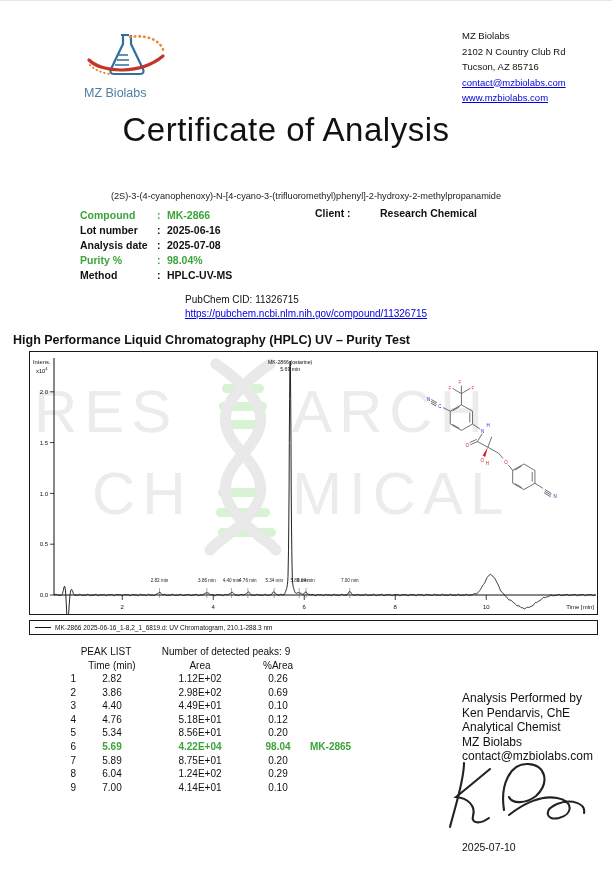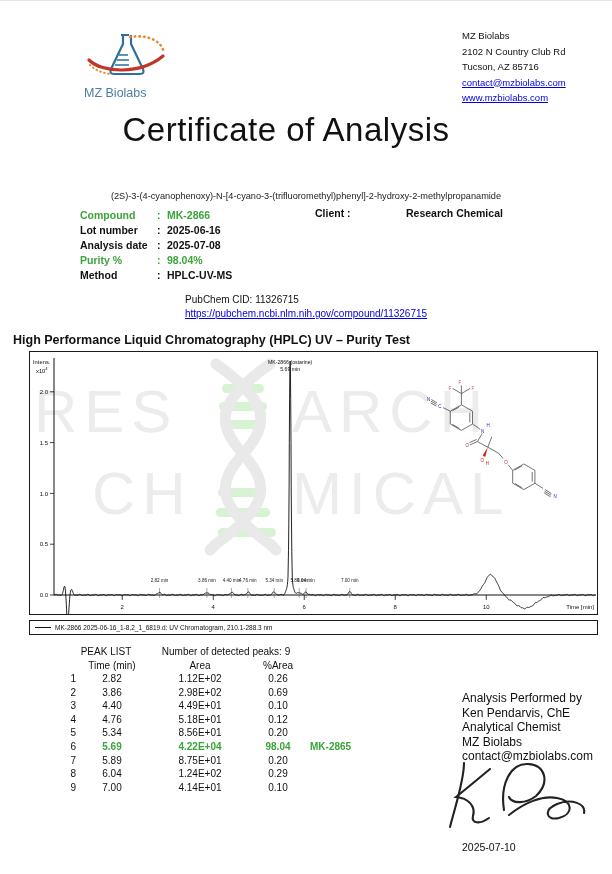--- a/index.html
+++ b/index.html
@@ -12,21 +12,21 @@
   .letterhead a{color:#0000e0;text-decoration:underline;}
   
   .title{left:0;top:110px;width:572px;text-align:center;font-size:33px;letter-spacing:0.5px;}
   .subtitle{left:0;top:150px;width:612px;text-align:center;font-size:23px;}
   .chemname{left:0;top:181px;width:612px;text-align:center;font-size:9.2px;color:#222;margin-top:9px;}
   
   .info{left:80px;top:206px;font-size:10.5px;font-weight:bold;}
   .info-row{display:grid;grid-template-columns:77px 10px auto;height:15px;align-items:center;}
   .green{color:#3ba43b;}
   .client-label{left:315px;top:206px;font-size:10.5px;font-weight:bold;}
-  .client-value{left:380px;top:206px;font-size:10.5px;font-weight:bold;margin-left:26px;}
+  .client-value{left:380px;top:206px;font-size:10.5px;font-weight:bold;}
   .pubchem{left:0;top:293px;width:484px;text-align:center;font-size:10px;}
   .pubchem-link{left:0;top:307px;width:612px;text-align:center;font-size:10px;}
   .pubchem-link a{color:#0000e0;text-decoration:underline;}
   .section-heading{left:13px;top:332px;font-size:12.5px;font-weight:bold;}
   
   .chart-box{left:29px;top:350px;width:569px;height:264px;border:1px solid #1a1a1a;box-sizing:border-box;overflow:hidden;}
   .wm{position:absolute;font-size:60px;font-weight:normal;color:#ececec;letter-spacing:7px;line-height:1;z-index:0;}
   .wm-r1l{left:4px;top:30px;} .wm-r1r{left:262px;top:30px;text-align:center;}
   .wm-r2l{left:62px;top:112px;} .wm-r2r{left:262px;top:112px;}
   .helix{position:absolute;left:158px;top:6px;z-index:0;}

